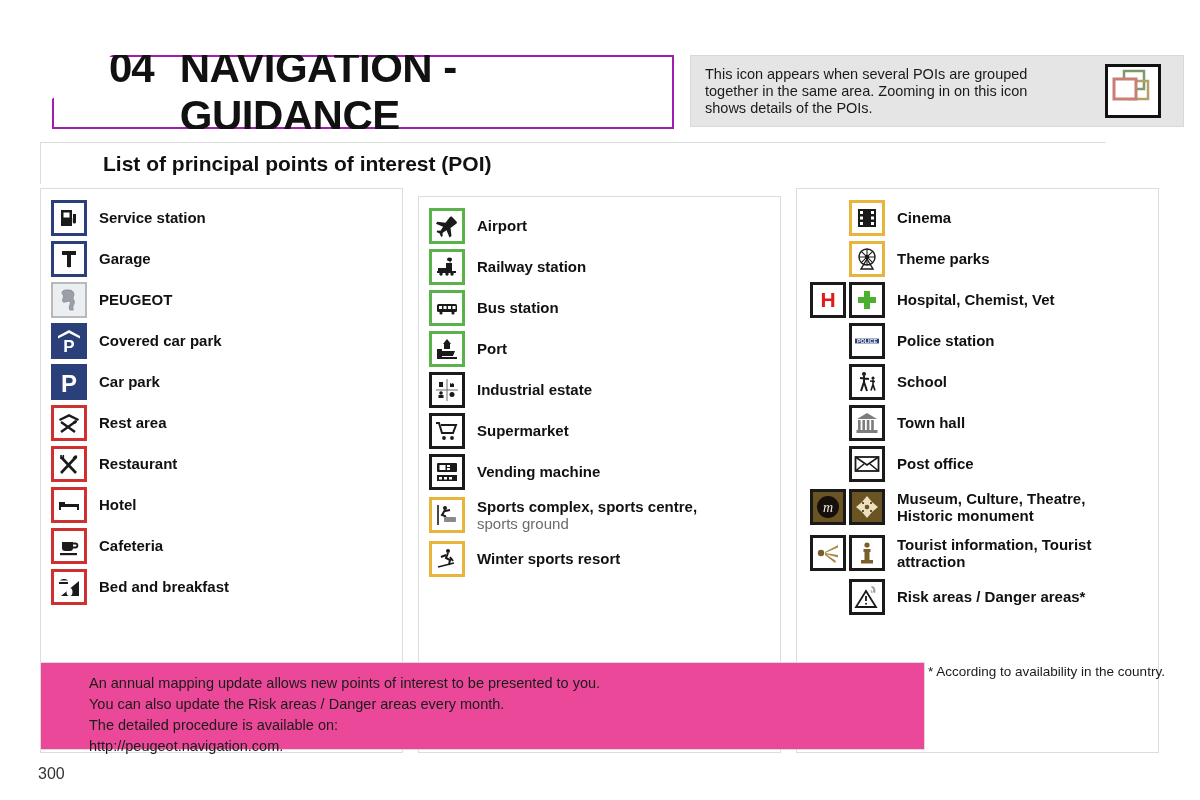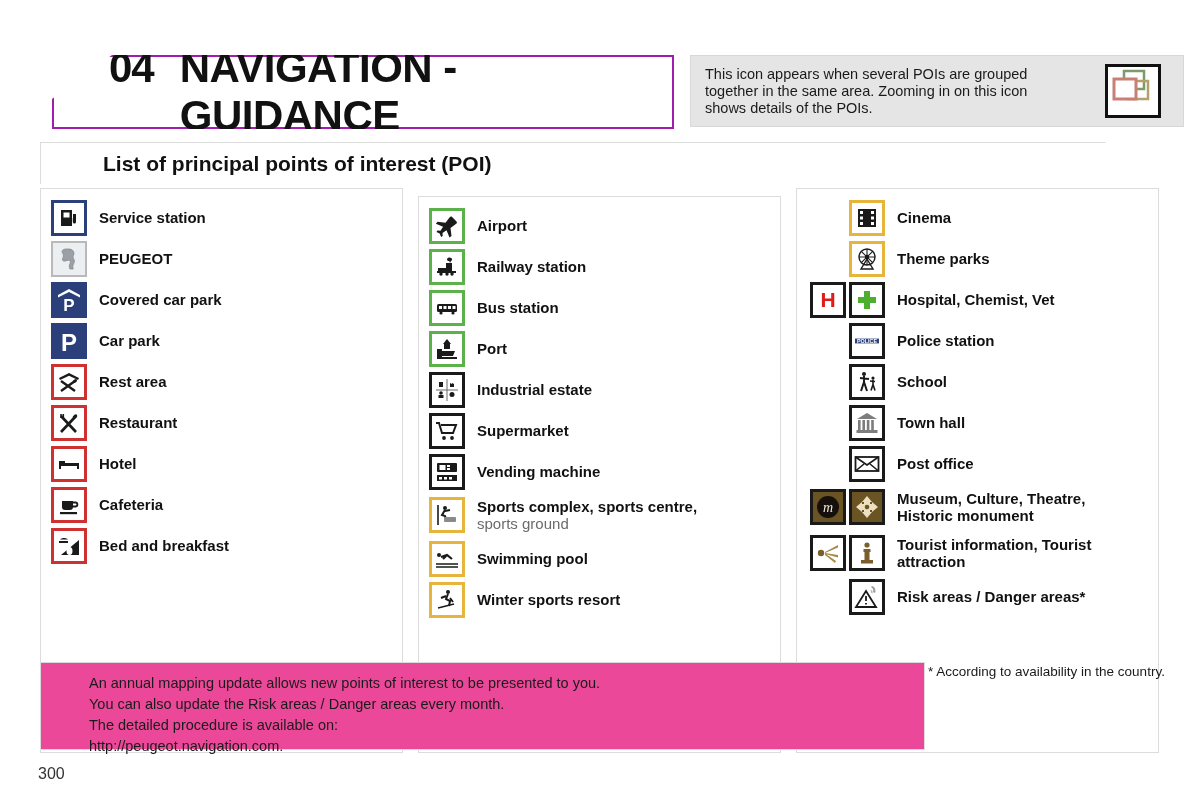--- a/index.html
+++ b/index.html
@@ -108,20 +108,32 @@
         <svg width="22" height="22" viewBox="0 0 22 22">
               <rect x="3" y="3" width="11" height="16" fill="#1a1a1a"></rect>
               <rect x="5.5" y="5.5" width="6" height="5" fill="#fff"></rect>
               <path d="M15 7h3v8a1.6 1.6 0 0 1-3.2 0V11H15z" fill="#1a1a1a"></path>
             </svg>
       </div>
         </div>
       <div class="poi-label">Service station</div>
     </div>
 
+    <div class="poi">
+      <div class="poi-icons">
+          <div class="ibox b-navy">
+        <svg width="22" height="22" viewBox="0 0 22 22">
+              <rect x="4" y="3" width="14" height="4" fill="#1a1a1a"></rect>
+              <rect x="9" y="6" width="4" height="13" fill="#1a1a1a"></rect>
+              <path d="M9 16h4l-2 4z" fill="#1a1a1a"></path>
+            </svg>
+      </div>
+        </div>
+      <div class="poi-label">Garage</div>
+    </div>
 
     <div class="poi">
       <div class="poi-icons">
           <div class="ibox b-grey">
         <svg width="26" height="26" viewBox="0 0 26 26">
               <g fill="#9aa0a6" stroke="#7d8489" stroke-width="0.7">
           <path d="M13 3c3 0 5 2 5 4.5 0 1.6-1 2.4-1 3.6 0 1.4 1.4 2 1.4 4 0 2.2-1.6 3.6-1.6 5.4 0 1 .4 1.6.4 2.5h-3.4c0-1-.6-1.7-.6-2.8 0-1.6 1.2-2.6 1.2-4.2 0-1.2-.9-1.8-2.2-1.8-1.5 0-2.6 1-3.8 1-1.3 0-2-.8-2-1.9 0-1.3 1.1-2 1.1-3.3C7.5 7.6 6 7.2 6 5.8 6 4.4 7.6 3 9.6 3z"></path>
         </g>
             </svg>
       </div>
@@ -338,32 +350,20 @@
               <rect x="9" y="14" width="12" height="5" rx="1" fill="#8a8a8a"></rect>
             </svg>
       </div>
         </div>
       <div class="poi-label">
         <span>Sports complex, sports centre,</span>
         <span class="sub">sports ground</span>
       </div>
     </div>
 
-    <div class="poi">
-      <div class="poi-icons">
-          <div class="ibox b-gold">
-        <svg width="24" height="22" viewBox="0 0 24 22">
-              <circle cx="4" cy="7" r="2" fill="#1a1a1a"></circle>
-              <path d="M6 9l6-2 5 4M12 7l-4 4" stroke="#1a1a1a" stroke-width="2.2" fill="none"></path>
-              <path d="M1 16h22M1 19h22" stroke="#1a1a1a" stroke-width="1.5"></path>
-            </svg>
-      </div>
-        </div>
-      <div class="poi-label">Swimming pool</div>
-    </div>
 
     <div class="poi">
       <div class="poi-icons">
           <div class="ibox b-gold">
         <svg width="24" height="24" viewBox="0 0 24 24">
               <circle cx="13" cy="4" r="2" fill="#1a1a1a"></circle>
               <path d="M13 6l-2 5 4 2-1 5M11 8l-5 2M15 10l3 4" stroke="#1a1a1a" stroke-width="2" fill="none"></path>
               <path d="M3 20l16-4" stroke="#1a1a1a" stroke-width="1.8"></path>
             </svg>
       </div>

